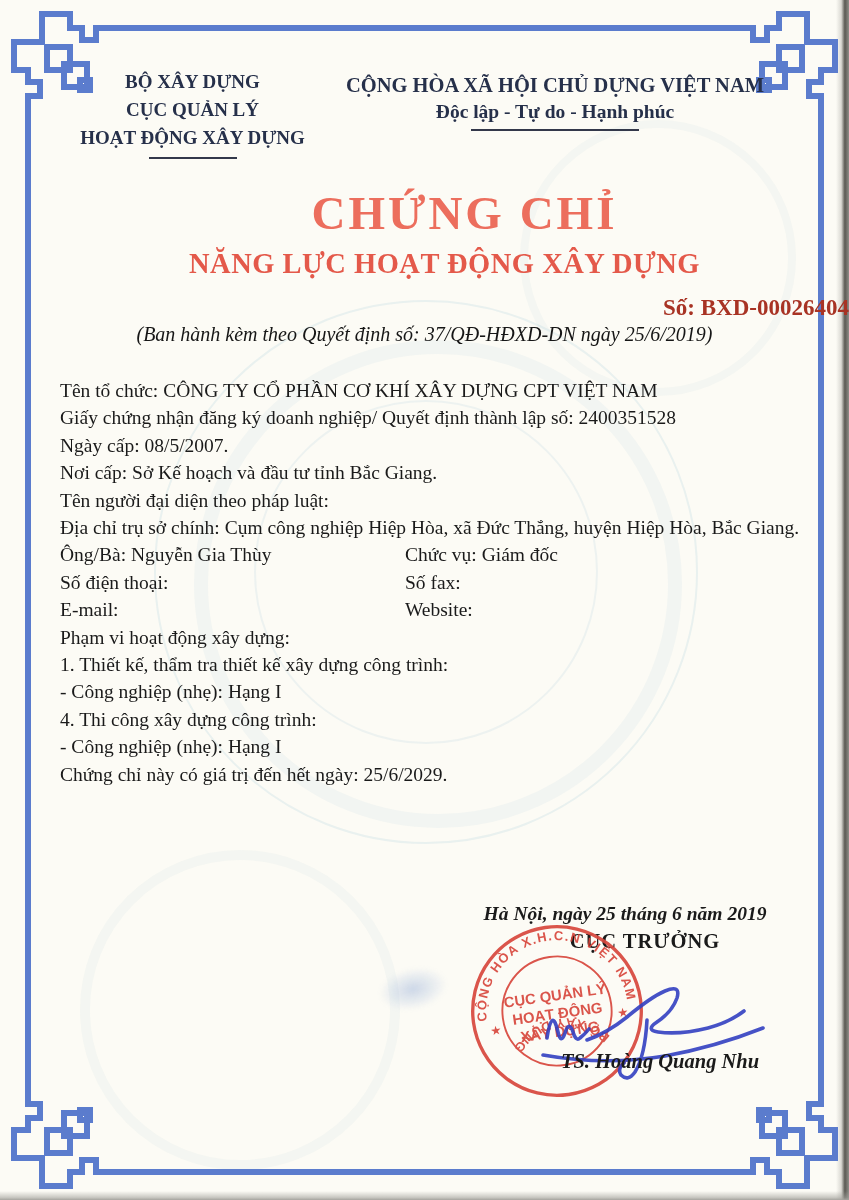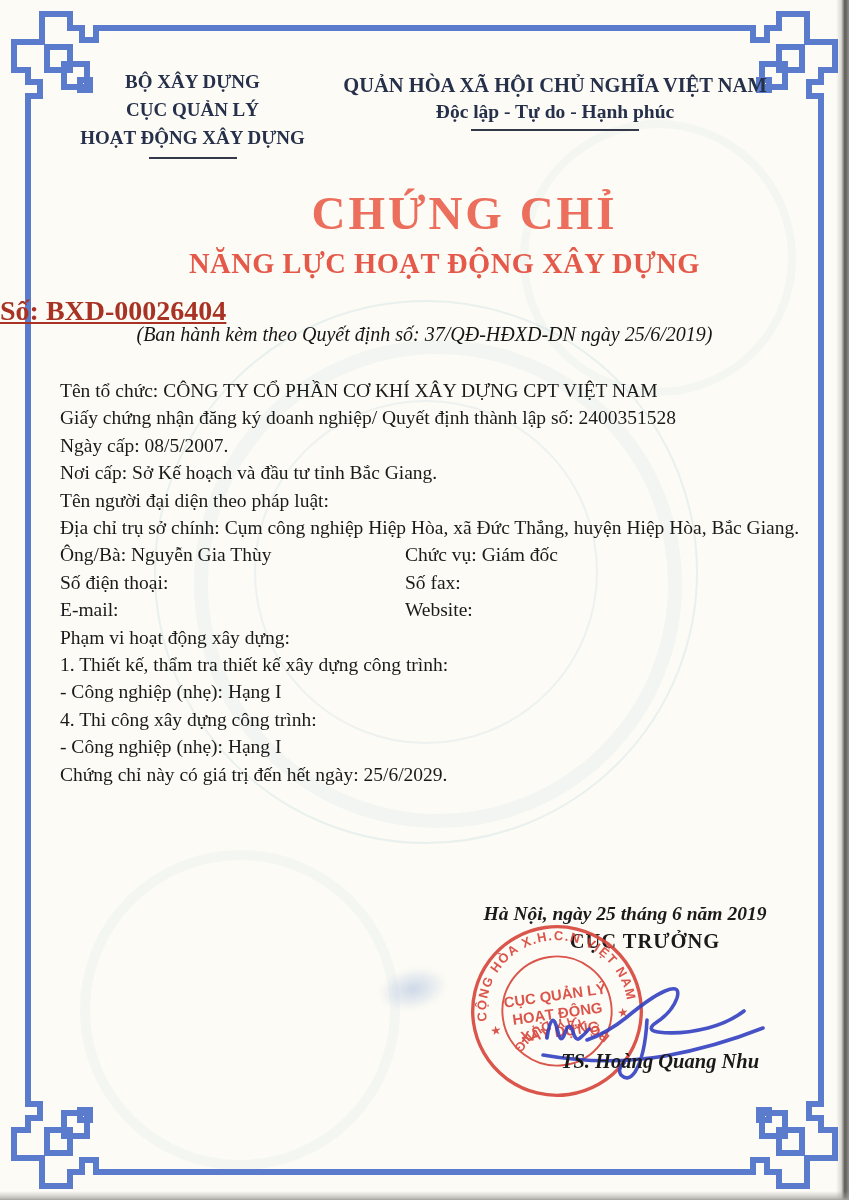--- a/index.html
+++ b/index.html
@@ -32,22 +32,22 @@
   .hdr-left .rule{width:88px;height:2px;background:#33384a;margin:5px auto 0;}
   .hdr-right{position:absolute;left:335px;top:72px;width:440px;text-align:center;color:var(--header-ink);}
   .hdr-right .l1{font-weight:bold;font-size:20.5px;line-height:26px;}
   .hdr-right .l2{font-weight:bold;font-size:19.5px;line-height:28px;}
   .hdr-right .rule{width:168px;height:2px;background:#33384a;margin:3px auto 0;}
   
   .title{position:absolute;left:0;top:186px;width:100%;text-align:center;color:var(--title-salmon);
          font-size:47px;font-weight:bold;letter-spacing:3px;margin-left:40px;}
   .subtitle{position:absolute;left:0;top:248px;width:100%;text-align:center;color:var(--subtitle-red);
          font-size:28.5px;font-weight:bold;letter-spacing:.5px;padding-left:20px;}
-  .cert-no{position:absolute;left:0;top:295px;width:100%;text-align:left;color:var(--number-red);
-         font-size:28px;font-weight:bold;text-decoration:underline;}
+  .cert-no{position:absolute;left:0;top:295px;width:100%;text-align:right;color:var(--number-red);
+         font-size:23px;font-weight:bold;}
   .decree{position:absolute;left:0;top:323px;width:100%;text-align:center;color:#161616;
          font-size:20px;font-style:italic;}
   
   .body-text{position:absolute;left:60px;top:377px;width:740px;font-size:19.5px;line-height:27.4px;}
   .body-text .row{white-space:nowrap;}
   .col1{display:inline-block;width:345px;}
   
   .date-line{position:absolute;left:445px;top:903px;width:360px;text-align:center;
              font-size:19.5px;font-weight:bold;font-style:italic;}
   .signer-title{position:absolute;left:465px;top:930px;width:360px;text-align:center;
@@ -93,21 +93,21 @@
     </g>
   </svg>
 
   <div class="hdr-left">
     <div>BỘ XÂY DỰNG</div>
     <div>CỤC QUẢN LÝ</div>
     <div>HOẠT ĐỘNG XÂY DỰNG</div>
     <div class="rule"></div>
   </div>
   <div class="hdr-right">
-    <div class="l1">QUẢN HÒA XÃ HỘI CHỦ NGHĨA VIỆT NAM</div>
+    <div class="l1">CỘNG HÒA XÃ HỘI CHỦ DỰNG VIỆT NAM</div>
     <div class="l2">Độc lập - Tự do - Hạnh phúc</div>
     <div class="rule"></div>
   </div>
 
   <div class="title">CHỨNG CHỈ</div>
   <div class="subtitle">NĂNG LỰC HOẠT ĐỘNG XÂY DỰNG</div>
   <div class="cert-no">Số: BXD-00026404</div>
   <div class="decree">(Ban hành kèm theo Quyết định số: 37/QĐ-HĐXD-DN ngày 25/6/2019)</div>
 
   <div class="body-text">

